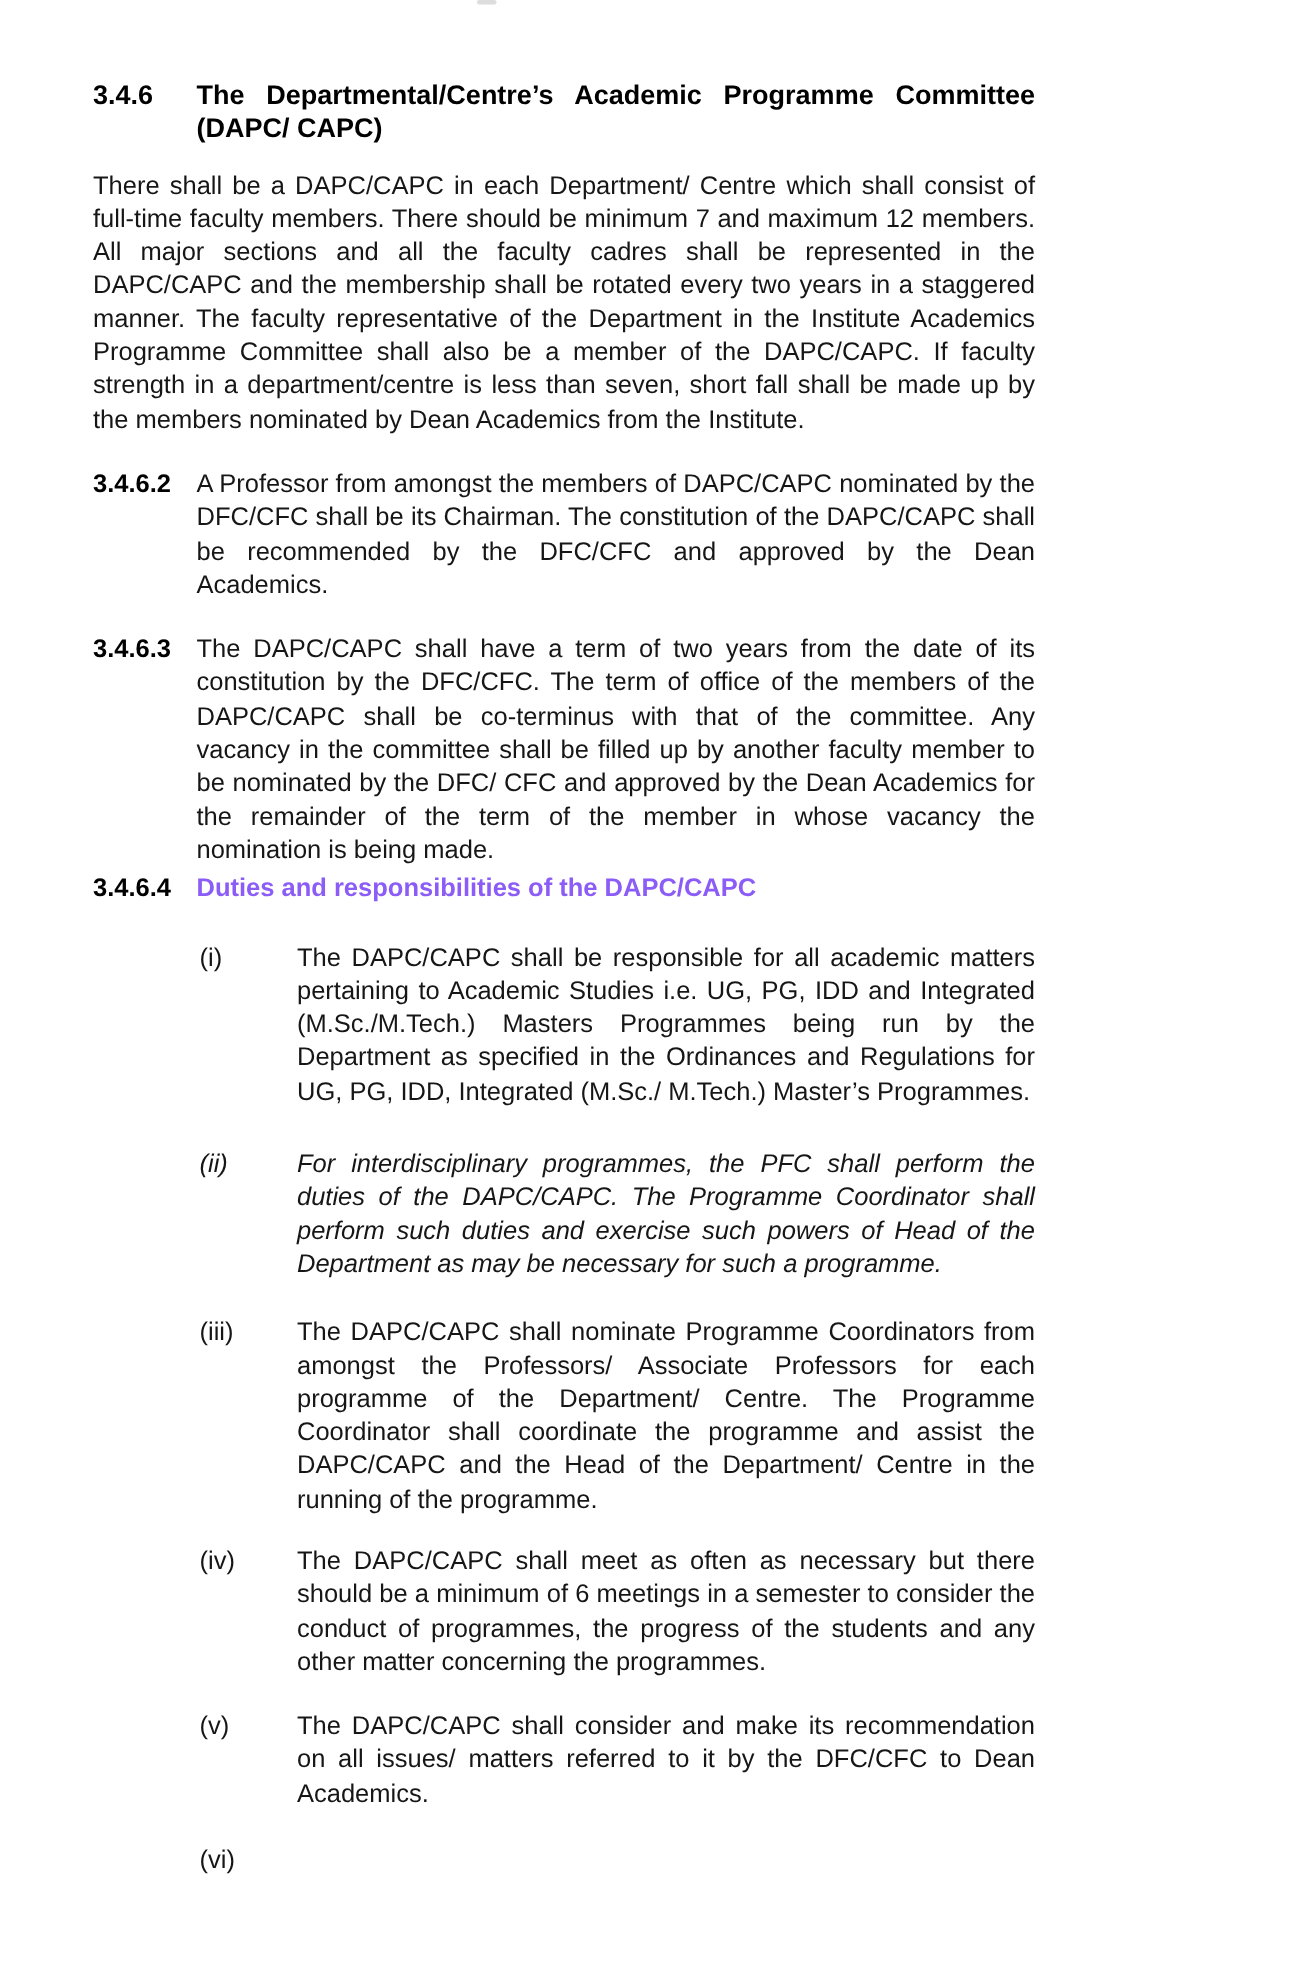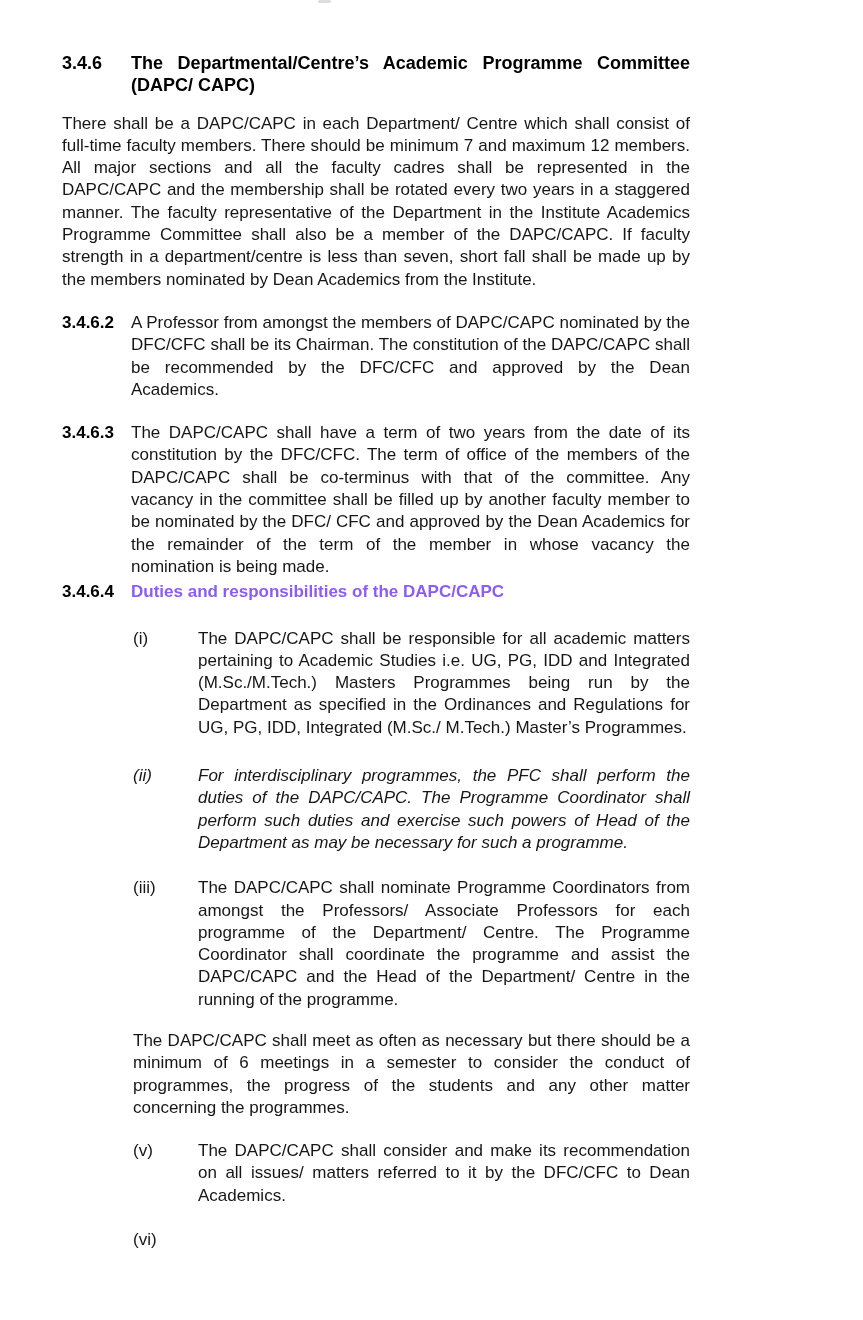--- a/index.html
+++ b/index.html
@@ -121,20 +121,21 @@
     <span class="marker">(ii)</span>
     <div class="txt">For interdisciplinary programmes, the PFC shall perform the duties of the DAPC/CAPC. The Programme Coordinator shall perform such duties and exercise such powers of Head of the Department as may be necessary for such a programme.</div>
   </div>
 
   <div class="duty m-d3">
     <span class="marker">(iii)</span>
     <div class="txt">The DAPC/CAPC shall nominate Programme Coordinators from amongst the Professors/ Associate Professors for each programme of the Department/ Centre. The Programme Coordinator shall coordinate the programme and assist the DAPC/CAPC and the Head of the Department/ Centre in the running of the programme.</div>
   </div>
 
   <div class="duty m-d4">
+    <span class="marker">(iv)</span>
     <div class="txt">The DAPC/CAPC shall meet as often as necessary but there should be a minimum of 6 meetings in a semester to consider the conduct of programmes, the progress of the students and any other matter concerning the programmes.</div>
   </div>
 
   <div class="duty m-d5">
     <span class="marker">(v)</span>
     <div class="txt">The DAPC/CAPC shall consider and make its recommendation on all issues/ matters referred to it by the DFC/CFC to Dean Academics.</div>
   </div>
 
   <div class="duty m-d6">
     <span class="marker">(vi)</span>

